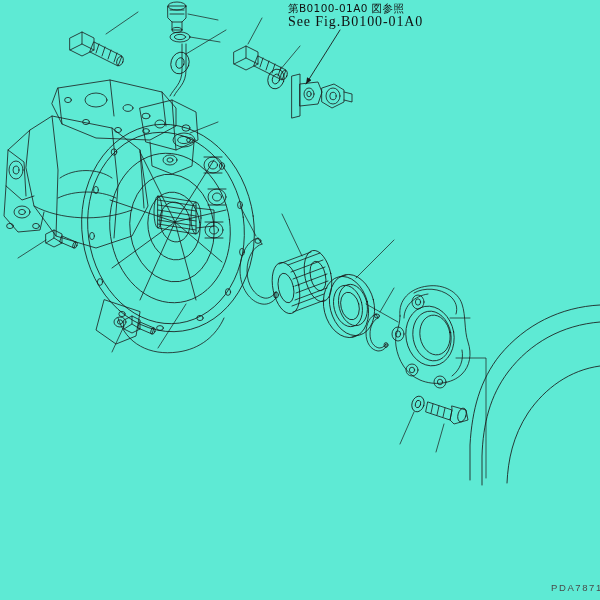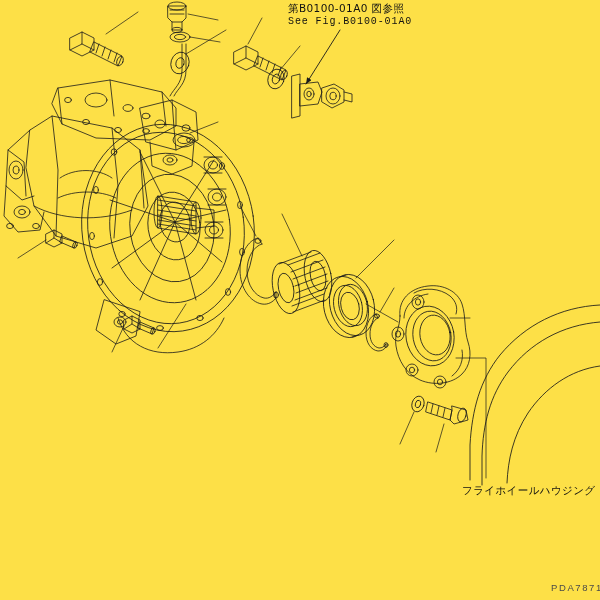--- a/index.html
+++ b/index.html
@@ -1,24 +1,24 @@
 <!DOCTYPE html>
 <html><head>
 <meta charset="utf-8">
 <title>Parts Diagram</title>
 <style>
   html,body{margin:0;padding:0;background:#ffffff;}
   body{width:600px;height:600px;overflow:hidden;
        font-family:"Liberation Sans",sans-serif;color:#1a1a1a;}
-  #sheet{position:relative;width:600px;height:600px;background:#fde047;}
+  #sheet{position:relative;width:600px;height:600px;background:#5eead4;}
   #art{position:absolute;left:0;top:0;width:600px;height:600px;}
   .lbl{position:absolute;white-space:nowrap;}
   .jp{font-family:"DejaVu Sans",sans-serif;font-size:10.5px;letter-spacing:.4px;
       color:#111;line-height:13px;}
-  .en{font-family:Liberation Mono, monospace;font-size:10px;
+  .en{font-family:Liberation Serif, serif;font-size:14px;
       letter-spacing:.9px;color:#111;line-height:13px;}
   #ref-note{left:288px;top:2px;text-align:left;}
   #fw-note{left:462px;top:484px;text-align:left;}
   #sheet-code{left:519px;top:582px;}
   .code{font-family:Liberation Sans, sans-serif;font-size:9.5px;
         letter-spacing:1.6px;color:#4a4a4a;padding-left:32px;}
 </style>
 </head>
 <body>
 
@@ -343,18 +343,17 @@
 
     </g>
   </svg>
 
   <div class="lbl" id="ref-note">
     <div class="jp">第B0100-01A0 図参照</div>
     <div class="en">See Fig.B0100-01A0</div>
   </div>
 
   <div class="lbl" id="fw-note">
-    <div class="jp">フライホイールハウジング</div>
   </div>
 
   <div class="lbl code" id="sheet-code">PDA7871</div>
 
 </div>
 
 </body></html>

